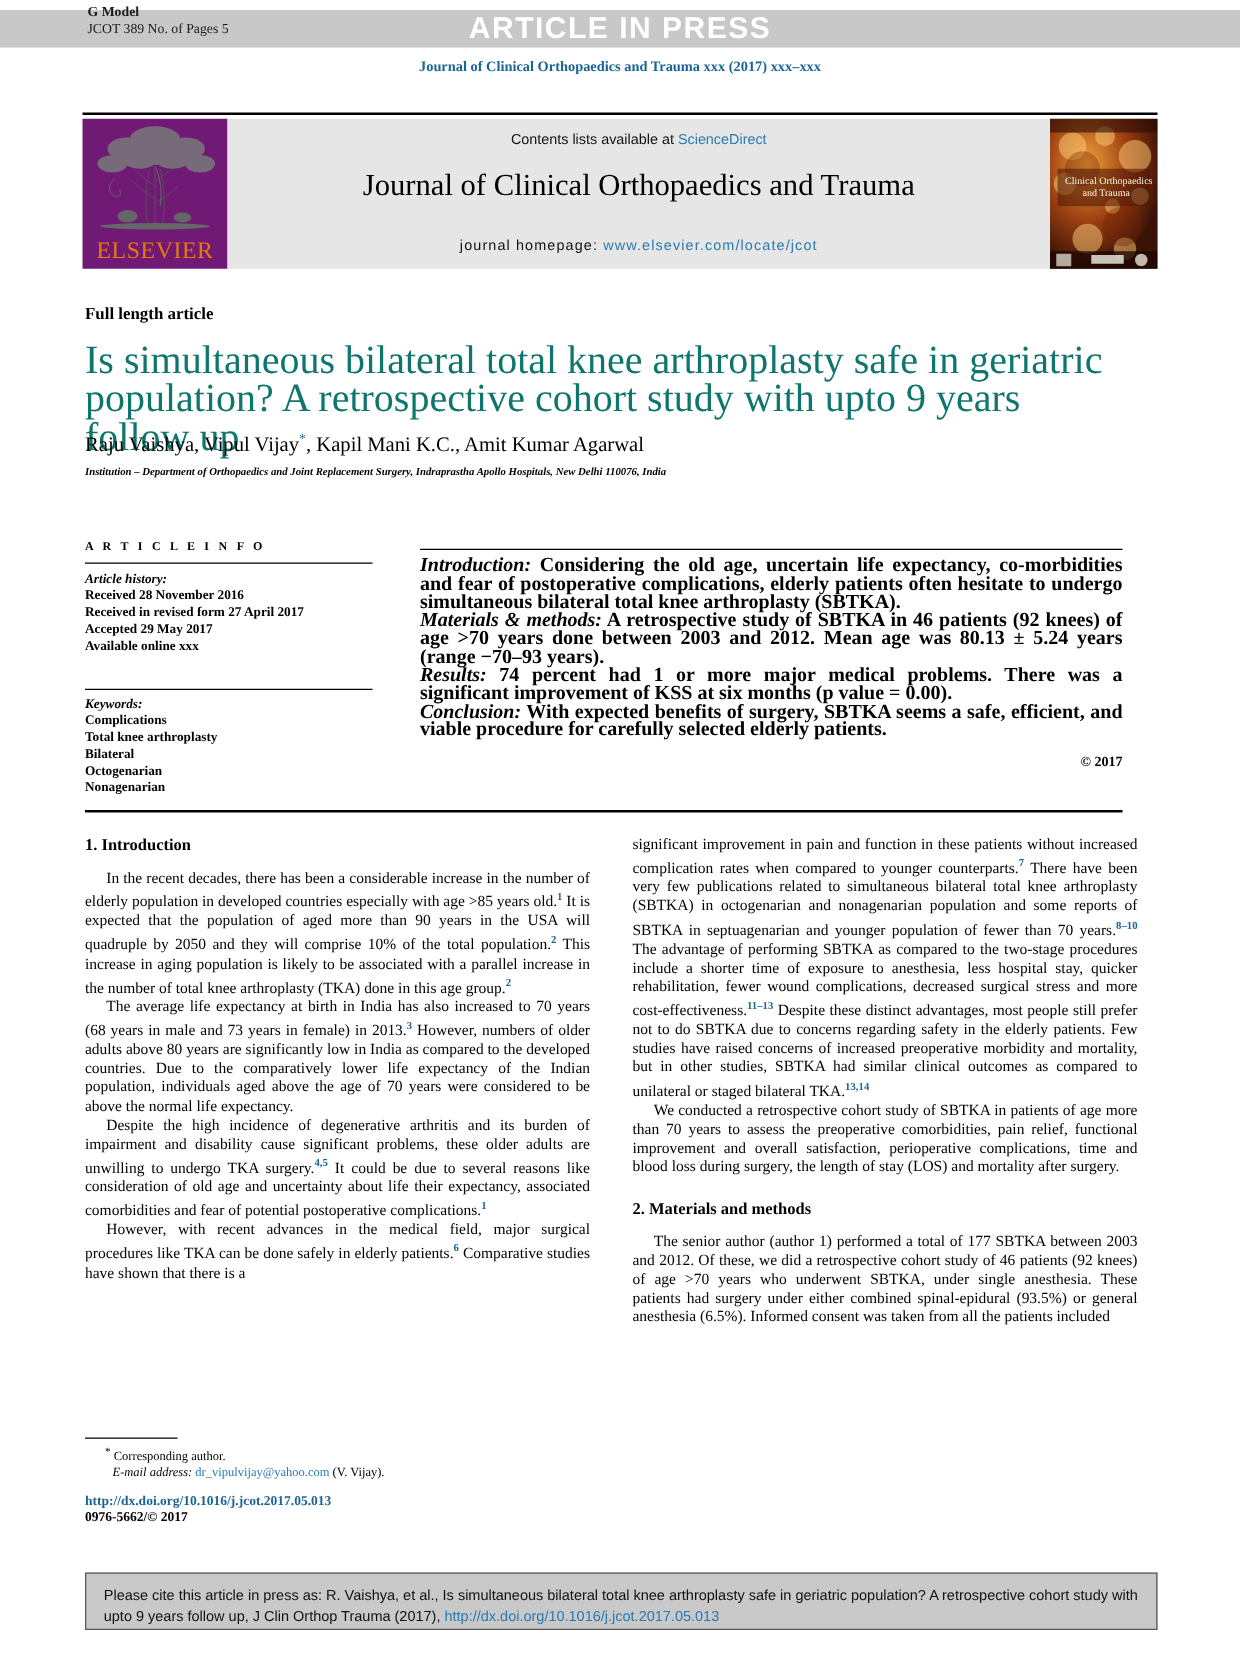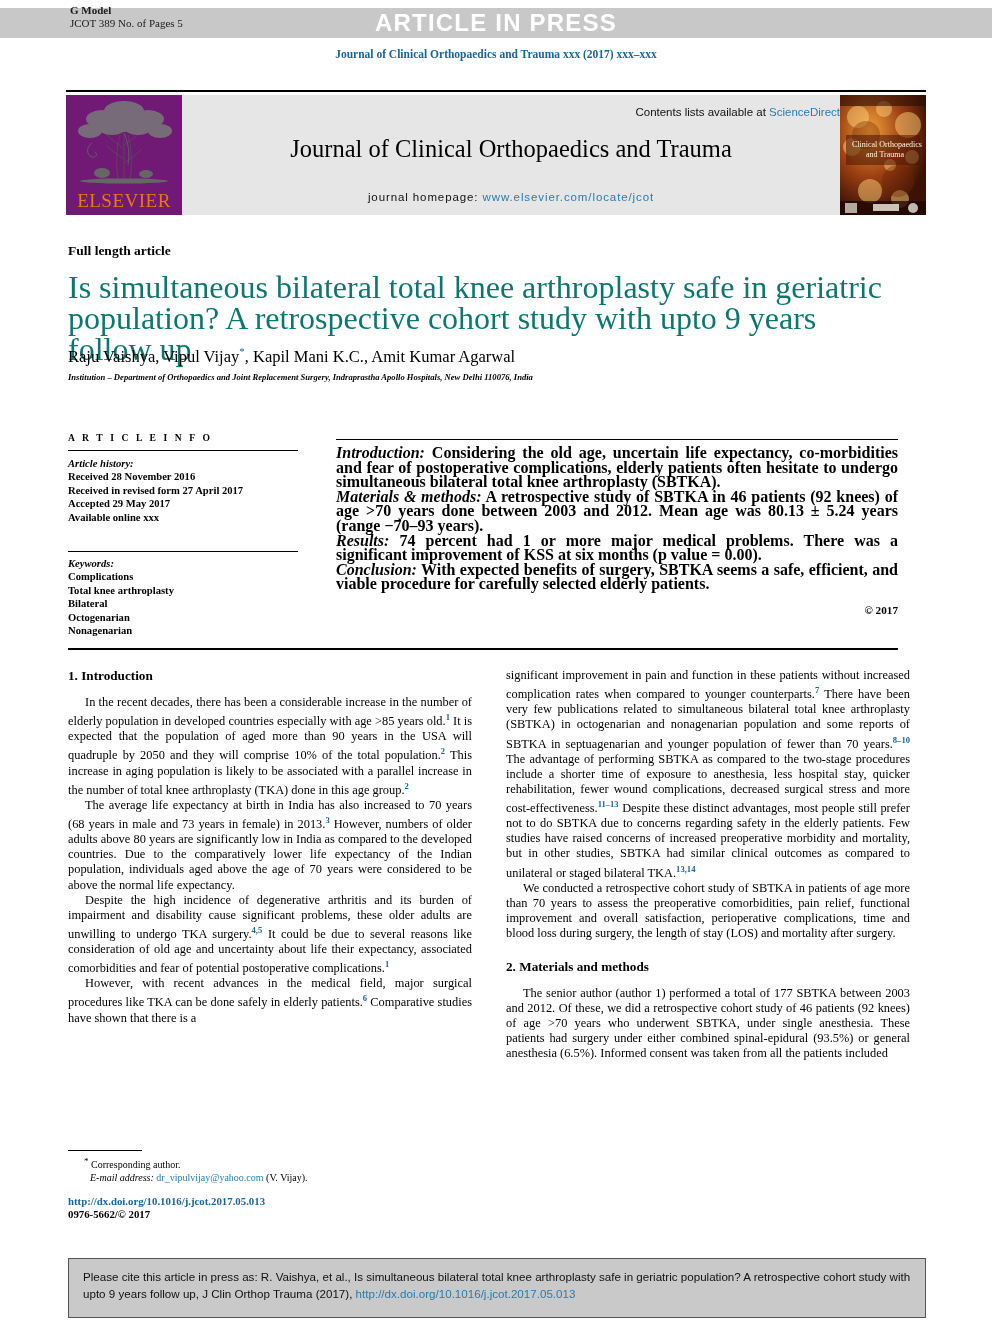--- a/index.html
+++ b/index.html
@@ -95,21 +95,21 @@
     color: #E8790C;
   }
   .center-box {
     flex: 1 1 auto;
     background: #e6e6e6;
     position: relative;
   }
   .contents-line {
     position: absolute;
     top: 11px; left: 0; right: 0;
-    text-align: right;
+    text-align: center;
     font-family: "Liberation Sans", sans-serif;
     font-size: 11.5px;
     color: #111;
   }
   .sd-link { color: #2a7ab0; }
   .journal-title-big {
     position: absolute;
     top: 40px; left: 0; right: 0;
     text-align: center;
     font-family: "Liberation Serif", serif;
@@ -294,21 +294,21 @@
     line-height: 13.4px;
     font-weight: bold;
   }
   .doi-link { color: #1a6496; }
 
   
   .cite-box {
     position: absolute;
     left: 68px; top: 1258px;
     width: 858px;
-    height: 60px;
+    height: 46px;
     box-sizing: border-box;
     background: #c9c9c9;
     border: 1.5px solid #555;
     padding: 10px 14px 0 14px;
   }
   .cite-text {
     font-family: "Liberation Sans", sans-serif;
     font-size: 11.6px;
     line-height: 16.5px;
     color: #111;

